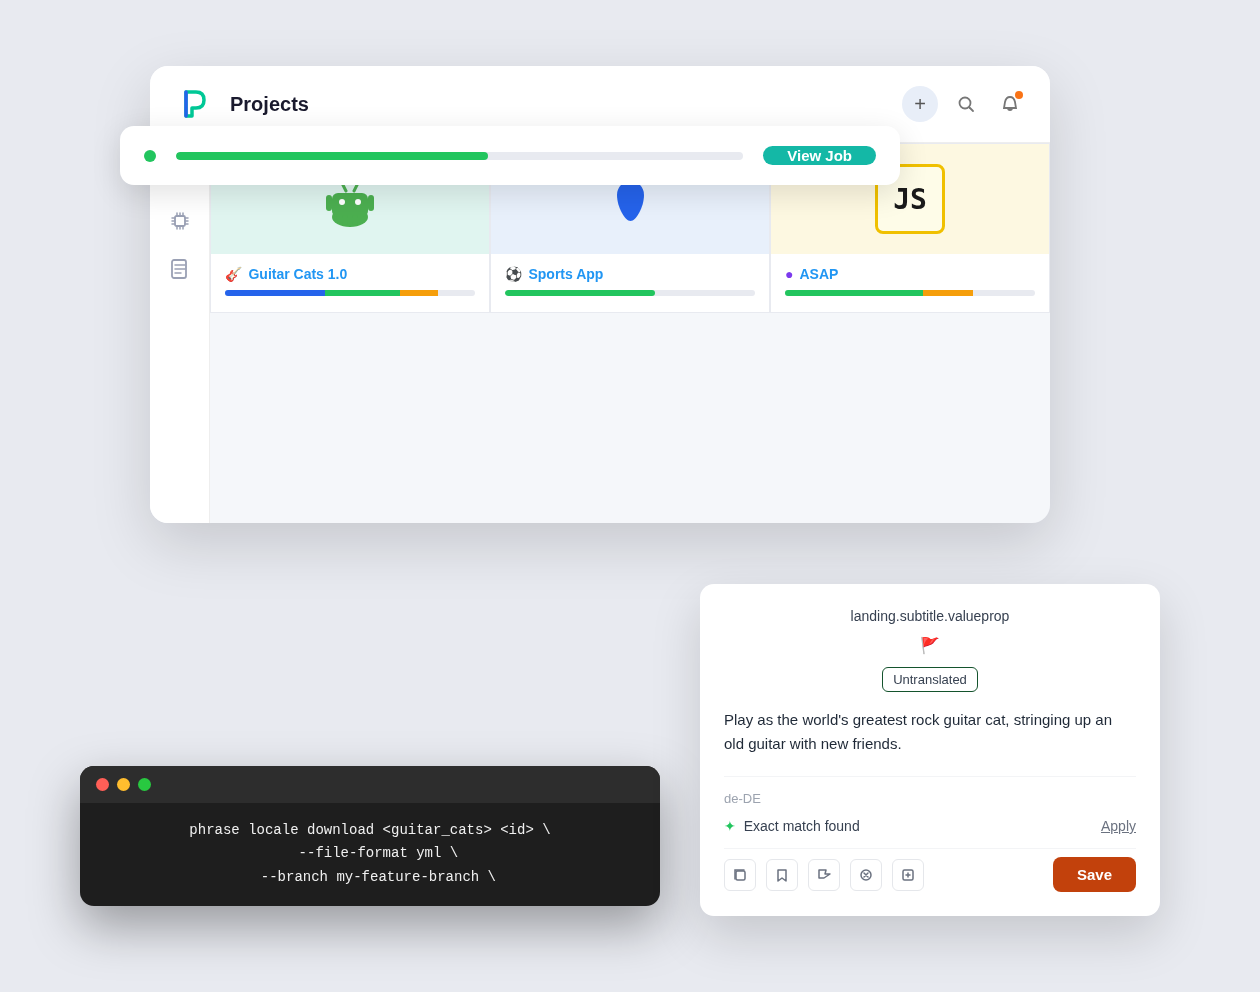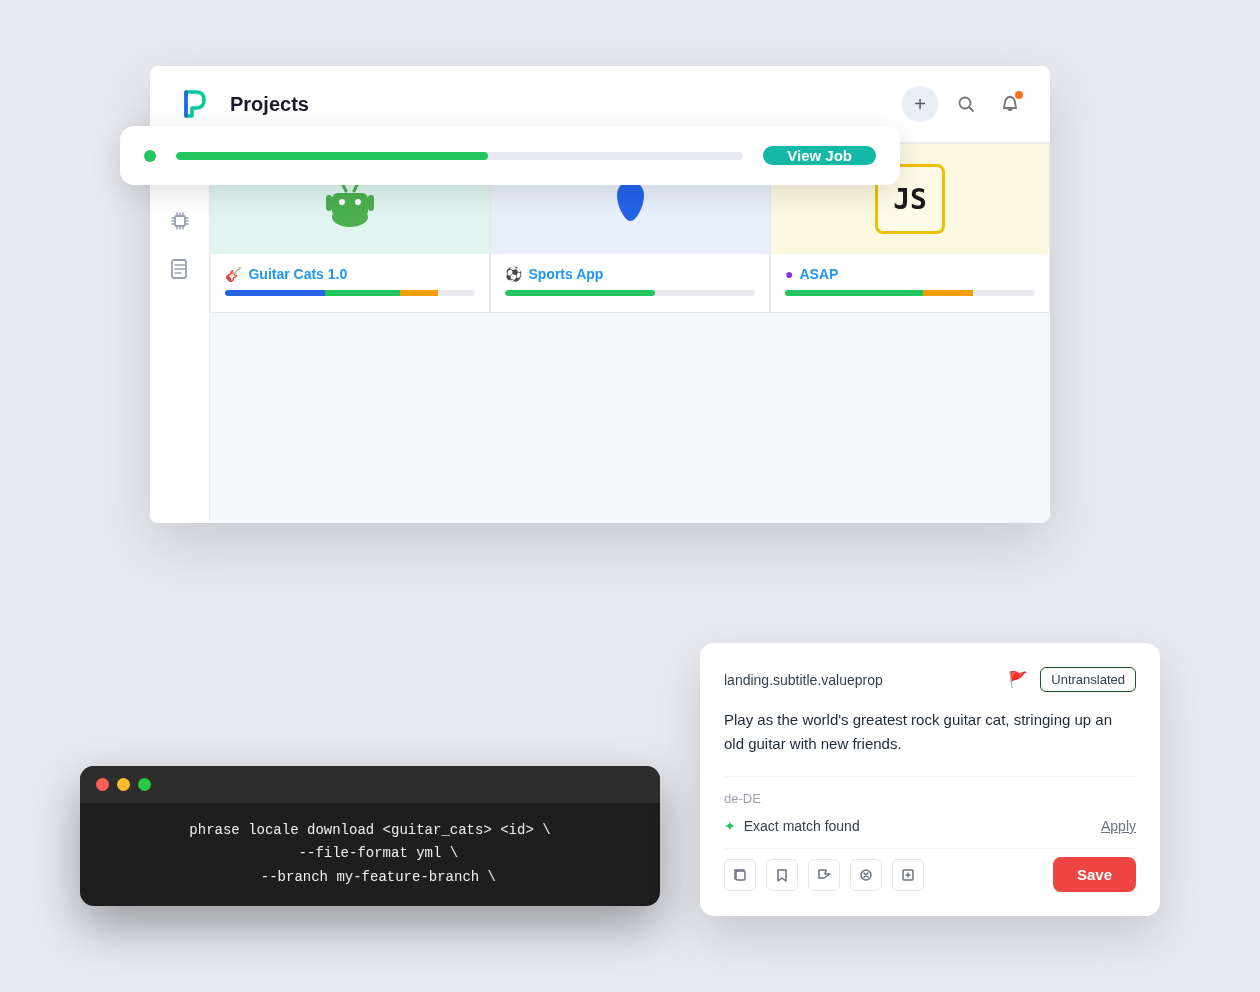--- a/index.html
+++ b/index.html
@@ -20,21 +20,21 @@
       height: 860px;
     }
 
     
     .projects-panel {
       position: absolute;
       top: 0;
       left: 70px;
       width: 900px;
       background: #f5f7fa;
-      border-radius: 8px;
+      border-radius: 18px;
       box-shadow: 0 20px 60px rgba(0,0,0,0.15);
       overflow: hidden;
     }
 
     .projects-header {
       background: #fff;
       display: flex;
       align-items: center;
       padding: 18px 24px;
       border-bottom: 1px solid #eee;
@@ -314,20 +314,21 @@
       box-shadow: 0 20px 50px rgba(0,0,0,0.15);
       padding: 24px;
       z-index: 10;
     }
 
     .trans-header {
       display: flex;
       align-items: center;
       gap: 12px;
       margin-bottom: 16px;
+      flex-direction: column;
     }
 
     .trans-key {
       font-size: 14px;
       color: #374151;
       font-weight: 500;
       flex: 1;
     }
 
     .flag-icon {
@@ -408,21 +409,21 @@
       cursor: pointer;
       display: flex;
       align-items: center;
       justify-content: center;
       color: #6b7280;
       font-size: 14px;
     }
 
     .save-btn {
       margin-left: auto;
-      background: #ef4444;
+      background: #c2410c;
       color: #fff;
       border: none;
       border-radius: 8px;
       padding: 9px 24px;
       font-size: 15px;
       font-weight: 600;
       cursor: pointer;
     }
 
     

